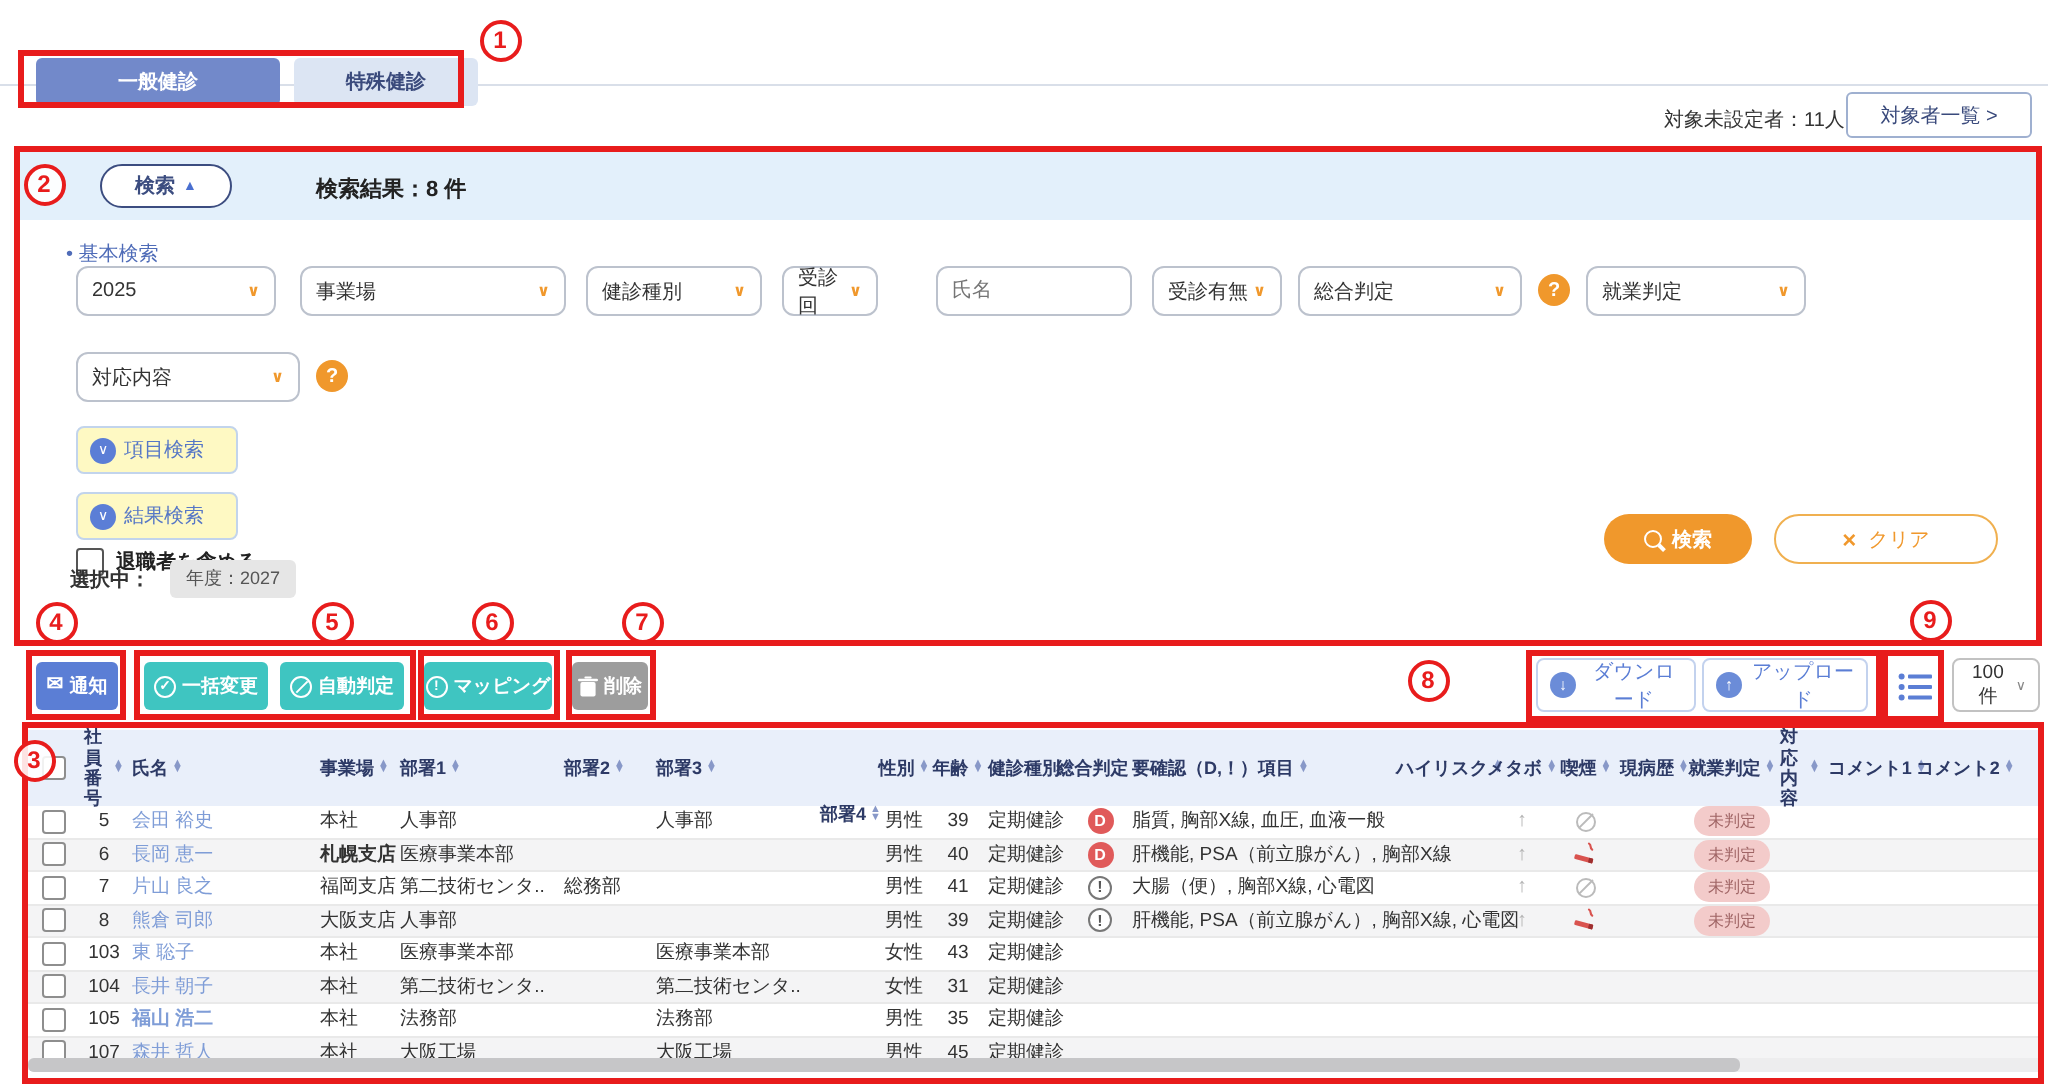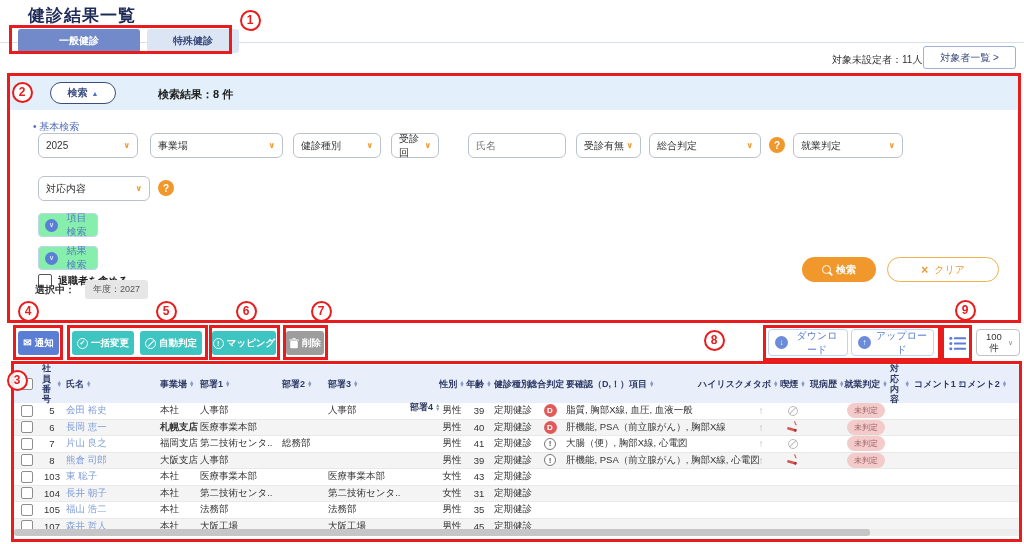--- a/index.html
+++ b/index.html
@@ -24,21 +24,21 @@
   .toggle-arrow{color:#4a6fd0;font-size:7px;}
   .result-count{position:absolute;left:151px;top:11px;font-size:11px;font-weight:bold;color:#222;}
   .basic-label{position:absolute;left:26px;top:44px;font-size:10px;color:#4f6cb8;}
   .fselect{position:absolute;height:25px;border:1px solid #bcc2cd;border-radius:6px;background:#fff;
       display:flex;align-items:center;justify-content:space-between;padding:0 7px;font-size:10px;color:#333;box-sizing:border-box;}
   .chev{color:#f0982c;font-size:8px;font-weight:bold;}
   .finput{position:absolute;height:25px;border:1px solid #bcc2cd;border-radius:6px;background:#fff;
       font-size:10px;color:#333;padding:0 7px;box-sizing:border-box;outline:none;}
   .help{position:absolute;width:16px;height:16px;border-radius:50%;background:#f0982c;color:#fff;
       font-size:10px;font-weight:bold;display:flex;align-items:center;justify-content:center;}
-  .sub-btn{position:absolute;left:31px;width:60px;height:24px;background:#86efac;border:1px solid #c2d4ec;border-radius:4px;
+  .sub-btn{position:absolute;left:31px;width:81px;height:24px;background:#fef9c3;border:1px solid #c2d4ec;border-radius:4px;
       display:flex;align-items:center;gap:4px;padding:0 6px;font-size:10px;color:#5677c6;box-sizing:border-box;}
   .circ-down{width:13px;height:13px;border-radius:50%;background:#5b7ed6;color:#fff;font-size:7px;
       display:flex;align-items:center;justify-content:center;flex:none;}
   .chkrow{position:absolute;left:31px;top:198px;display:flex;align-items:center;gap:6px;}
   .chkbox{width:14px;height:14px;border:1.5px solid #555;border-radius:2px;background:#fff;box-sizing:border-box;}
   .chklabel{font-size:10px;font-weight:bold;color:#222;}
   .search-btn{position:absolute;left:795px;top:181px;width:74px;height:25px;border-radius:13px;background:#f0982c;
       color:#fff;font-size:10px;font-weight:bold;border:none;display:flex;align-items:center;justify-content:center;gap:5px;}
   .mag{width:7px;height:7px;border:1.5px solid #fff;border-radius:50%;position:relative;}
   .mag::after{content:"";position:absolute;width:4px;height:1.5px;background:#fff;right:-3px;bottom:-1px;transform:rotate(45deg);}
@@ -90,21 +90,20 @@
   .ann-box{position:absolute;border:3px solid #e81c1c;box-sizing:border-box;pointer-events:none;z-index:40;}
   .ann-num{position:absolute;width:21px;height:21px;border:2px solid #e81c1c;border-radius:50%;
       background:rgba(255,255,255,.88);color:#e81c1c;font-size:12px;font-weight:bold;
       display:flex;align-items:center;justify-content:center;z-index:41;box-sizing:border-box;pointer-events:none;}
 </style>
 </head>
 <body>
 
 <div class="canvas">
 
-  <div class="page-title">健診結果一覧</div>
   <div class="tabs-divider"></div>
   <div id="tabs">
       <div class="tab active" style="left: 18px; width: 122px;">一般健診</div>
       <div class="tab inactive" style="left: 147px; width: 92px;">特殊健診</div>
     </div>
 
   <span class="unassigned">対象未設定者：11人</span>
   <button class="target-btn">対象者一覧 &gt;</button>
 
   <section class="search-panel">
@@ -591,21 +590,21 @@
           <div class="td center" style="width: 44px;"></div>
           <div class="td" style="width: 24px;"></div>
           <div class="td" style="width: 44px;"></div>
           <div class="td" style="width: 44px;"></div>
         </div>
         <div class="trow">
           <div class="td center" style="width: 26px;">
             <span class="tchk"></span>
           </div>
           <div class="td center" style="width: 24px;">105</div>
-          <div class="td" style="width: 94px;">
+          <div class="td" style="width: 94px; font-weight: bold;">
             <span class="link">福山 浩二</span>
           </div>
           <div class="td" style="width: 40px;">本社</div>
           <div class="td" style="width: 82px;">法務部</div>
           <div class="td" style="width: 46px;"></div>
           <div class="td" style="width: 82px;">法務部</div>
           <div class="td" style="width: 30px;"></div>
           <div class="td center" style="width: 28px;">男性</div>
           <div class="td center" style="width: 26px;">35</div>
           <div class="td" style="width: 44px;">定期健診</div>

